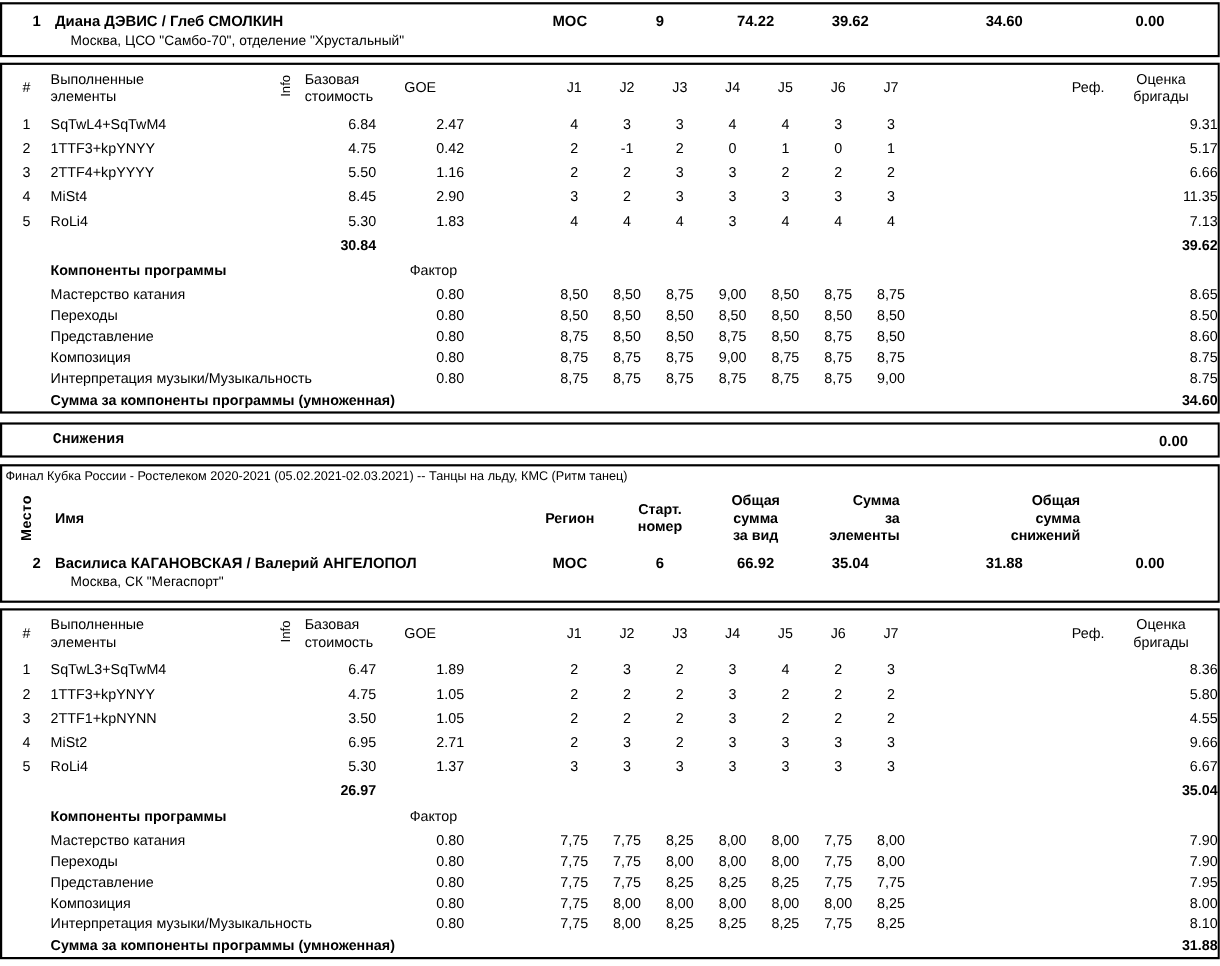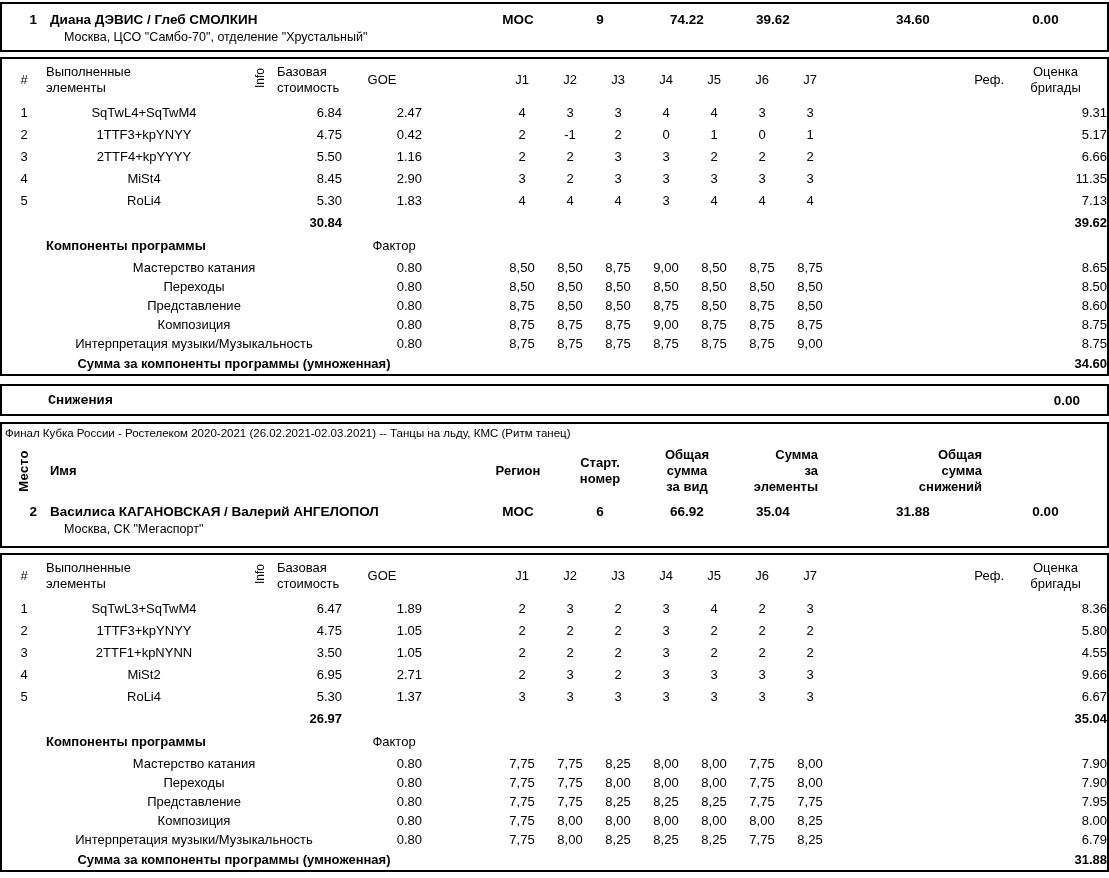--- a/index.html
+++ b/index.html
@@ -51,21 +51,21 @@
   th.h-info { text-align:center; }
   th.h-info span { writing-mode:vertical-rl; transform:rotate(180deg); font-size:12px; }
   th.h-base { text-align:left; padding-left:10px; }
   th.h-goe { text-align:center; }
   th.h-j { text-align:center; }
   th.h-ref { text-align:right; padding-right:8px; vertical-align:middle; }
   th.h-panel { text-align:center;margin-top:48px; }
 
   tr.el-row td { height:22px; }
   td.c-num { text-align:center; }
-  td.c-name { text-align:center;margin-top:39px; }
+  td.c-name { text-align:left;margin-top:39px; }
   td.c-base { text-align:right; padding-right:8px; }
   td.c-goe { text-align:right; padding-right:14px; }
   td.c-j { text-align:center; font-weight:bold; }
   td.c-score { text-align:right; padding-right:27px; }
   tr.tot-row td { height:22px; }
   tr.tot-row td.c-base, tr.tot-row td.c-score { font-weight:bold; }
 
   tr.comp-head td { height:25px; font-weight:bold; }
   tr.comp-head td.c-factor { font-weight:normal; text-align:center; padding-left:24px; }
   tr.comp-row td { height:19px; font-size:13px; }
@@ -333,21 +333,21 @@
         </tbody>
     </table>
   </div>
 
   <div class="box ded-box">
     <span class="ded-label">Снижения</span>
     <span class="ded-value">0.00</span>
   </div>
 
   <div class="box header-box">
-    <div class="event-title">Финал Кубка России - Ростелеком 2020-2021 (26.02.2021-02.03.2021) -- Танцы на льду, КМС (Ритм танец)</div>
+    <div class="event-title">Финал Кубка России - Ростелеком 2020-2021 (05.02.2021-02.03.2021) -- Танцы на льду, КМС (Ритм танец)</div>
     <div class="rh-grid">
       <div class="h-place">
           <span>Место</span>
         </div>
       <div class="h-name">Имя</div>
       <div class="h-region">Регион</div>
       <div class="h-start">
         <div>Старт.</div>
         <div>номер</div>
       </div>
@@ -597,21 +597,21 @@
             <td class="c-factor">0.80</td>
             <td></td>
             <td class="c-j">7,75</td>
             <td class="c-j">8,00</td>
             <td class="c-j">8,25</td>
             <td class="c-j">8,25</td>
             <td class="c-j">8,25</td>
             <td class="c-j">7,75</td>
             <td class="c-j">8,25</td>
             <td class="c-ref"></td>
-            <td class="c-score">6.79</td>
+            <td class="c-score">8.10</td>
           </tr>
           <tr class="sum-row">
             <td class="c-num"></td>
             <td class="c-name" colspan="4">Сумма за компоненты программы (умноженная)</td>
             <td colspan="9"></td>
             <td class="c-score">31.88</td>
           </tr>
         </tbody>
     </table>
   </div>

